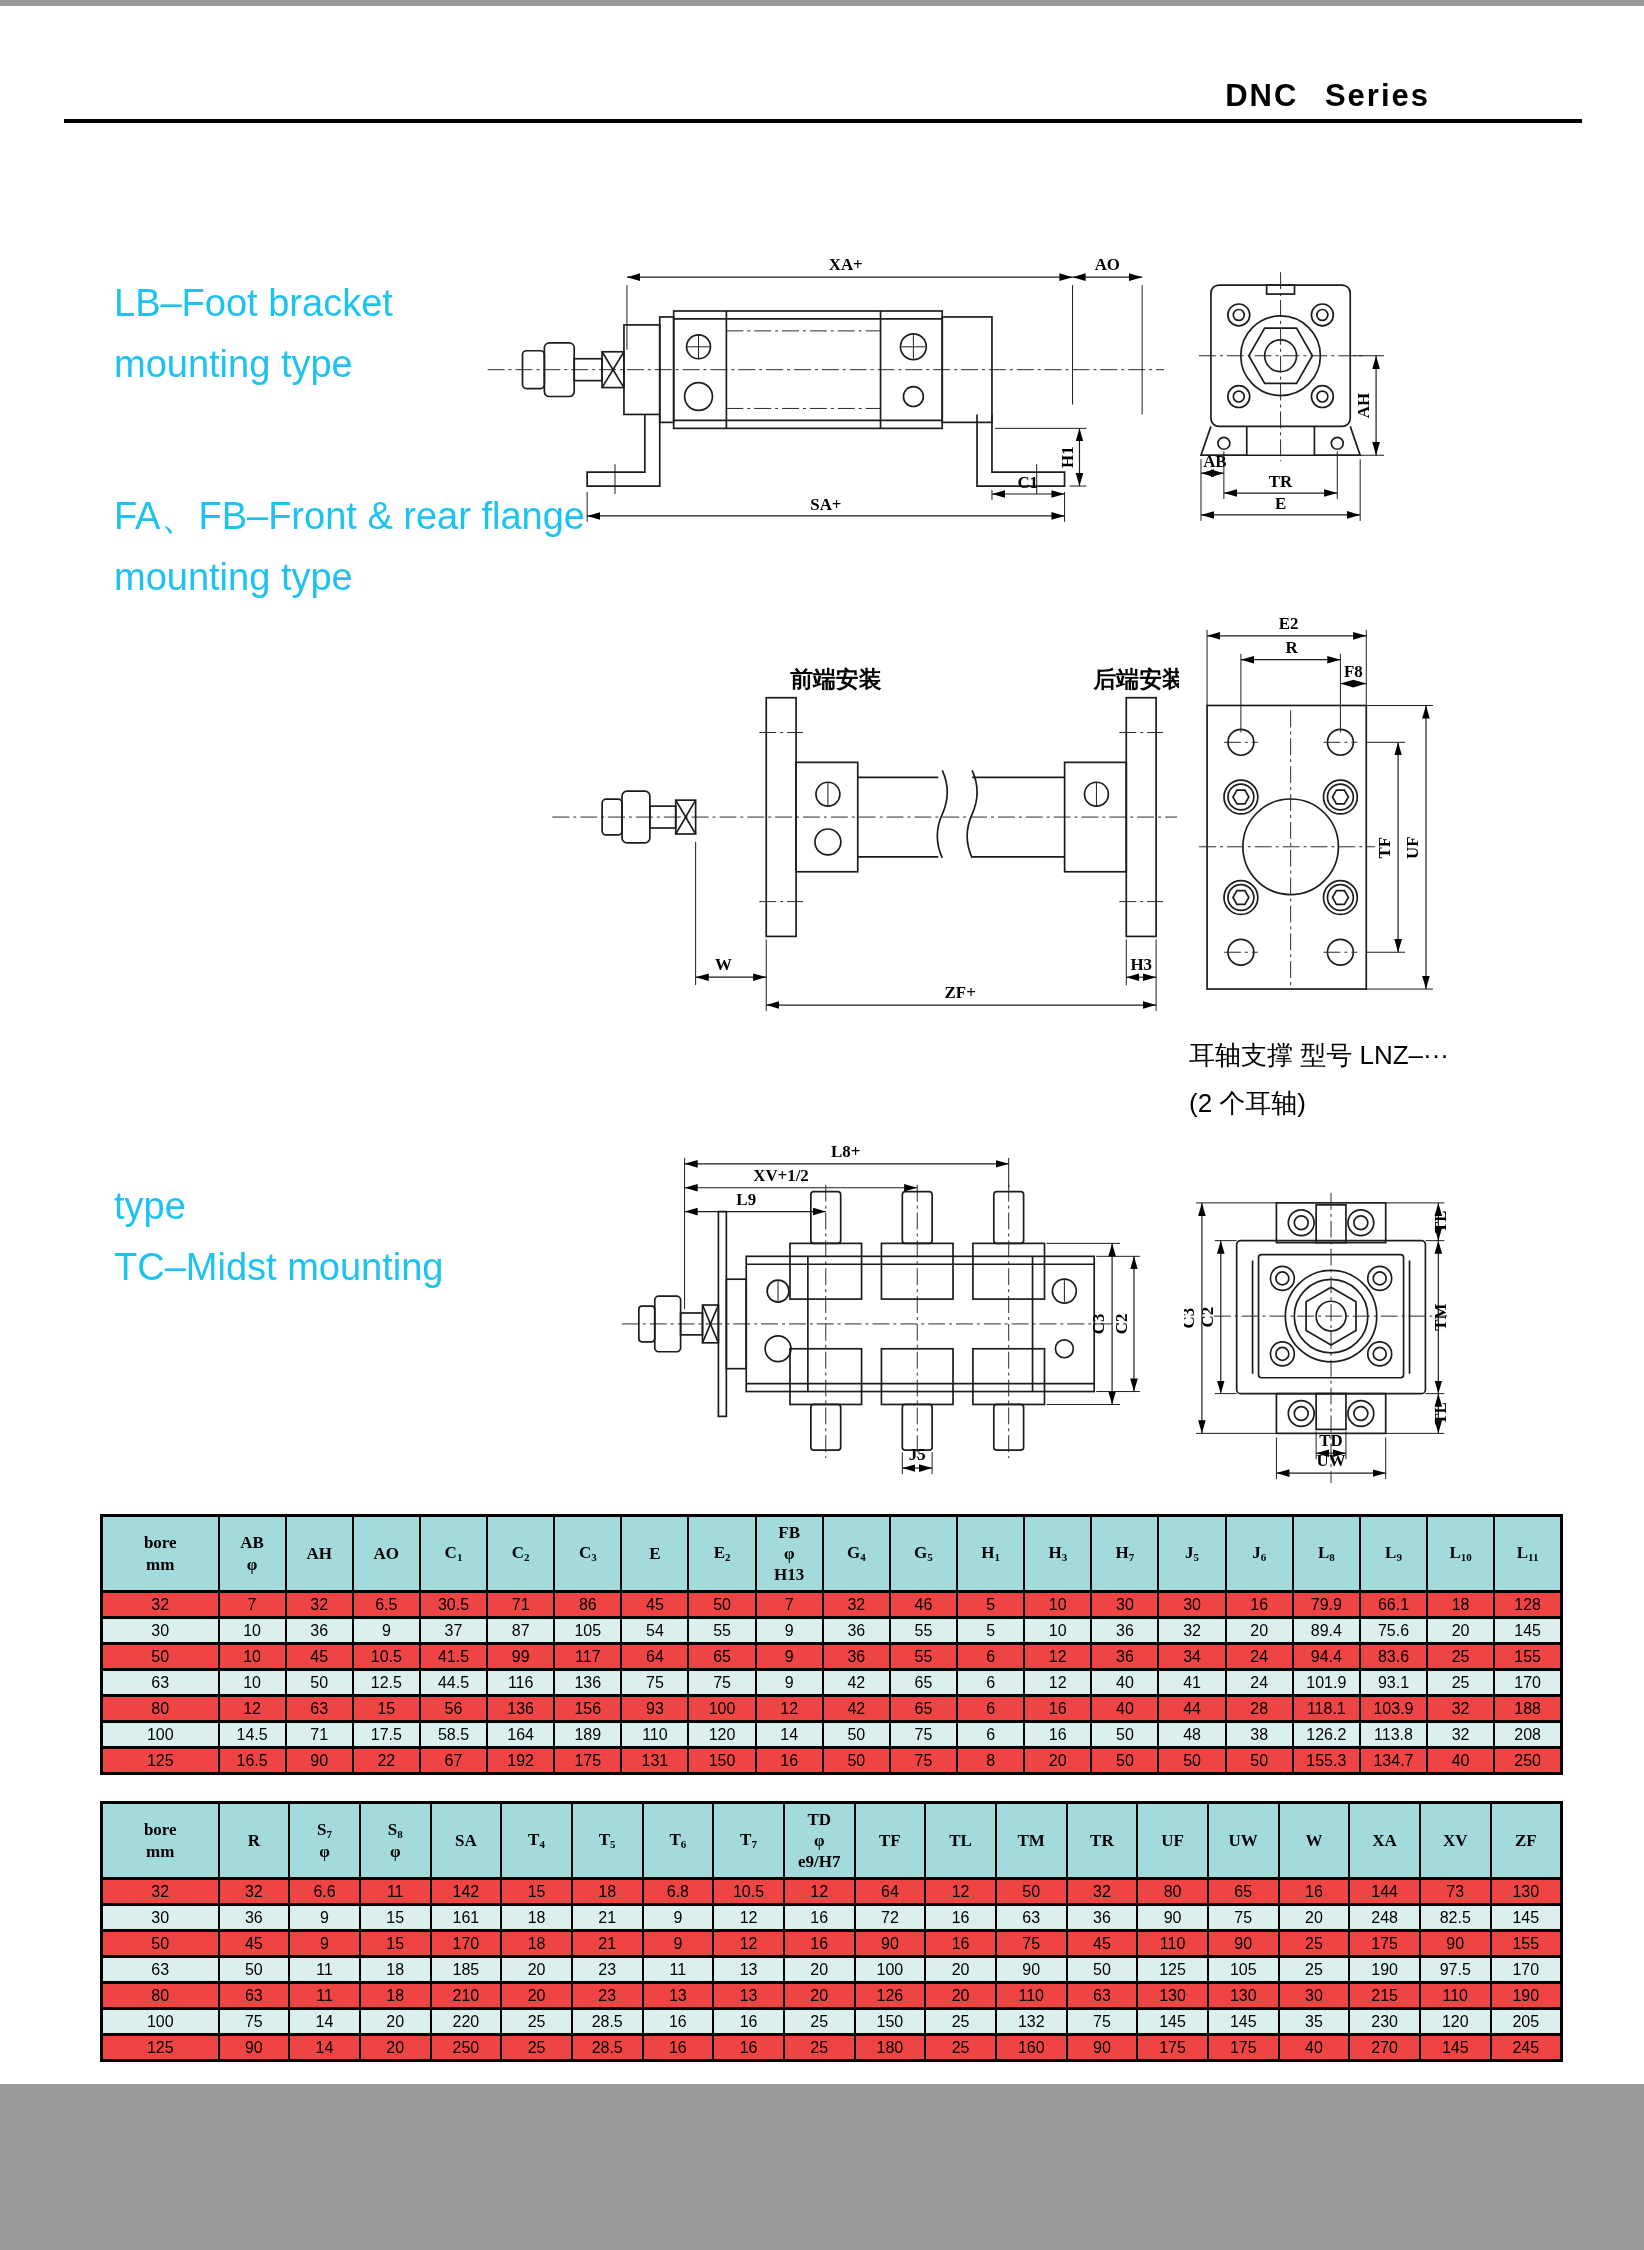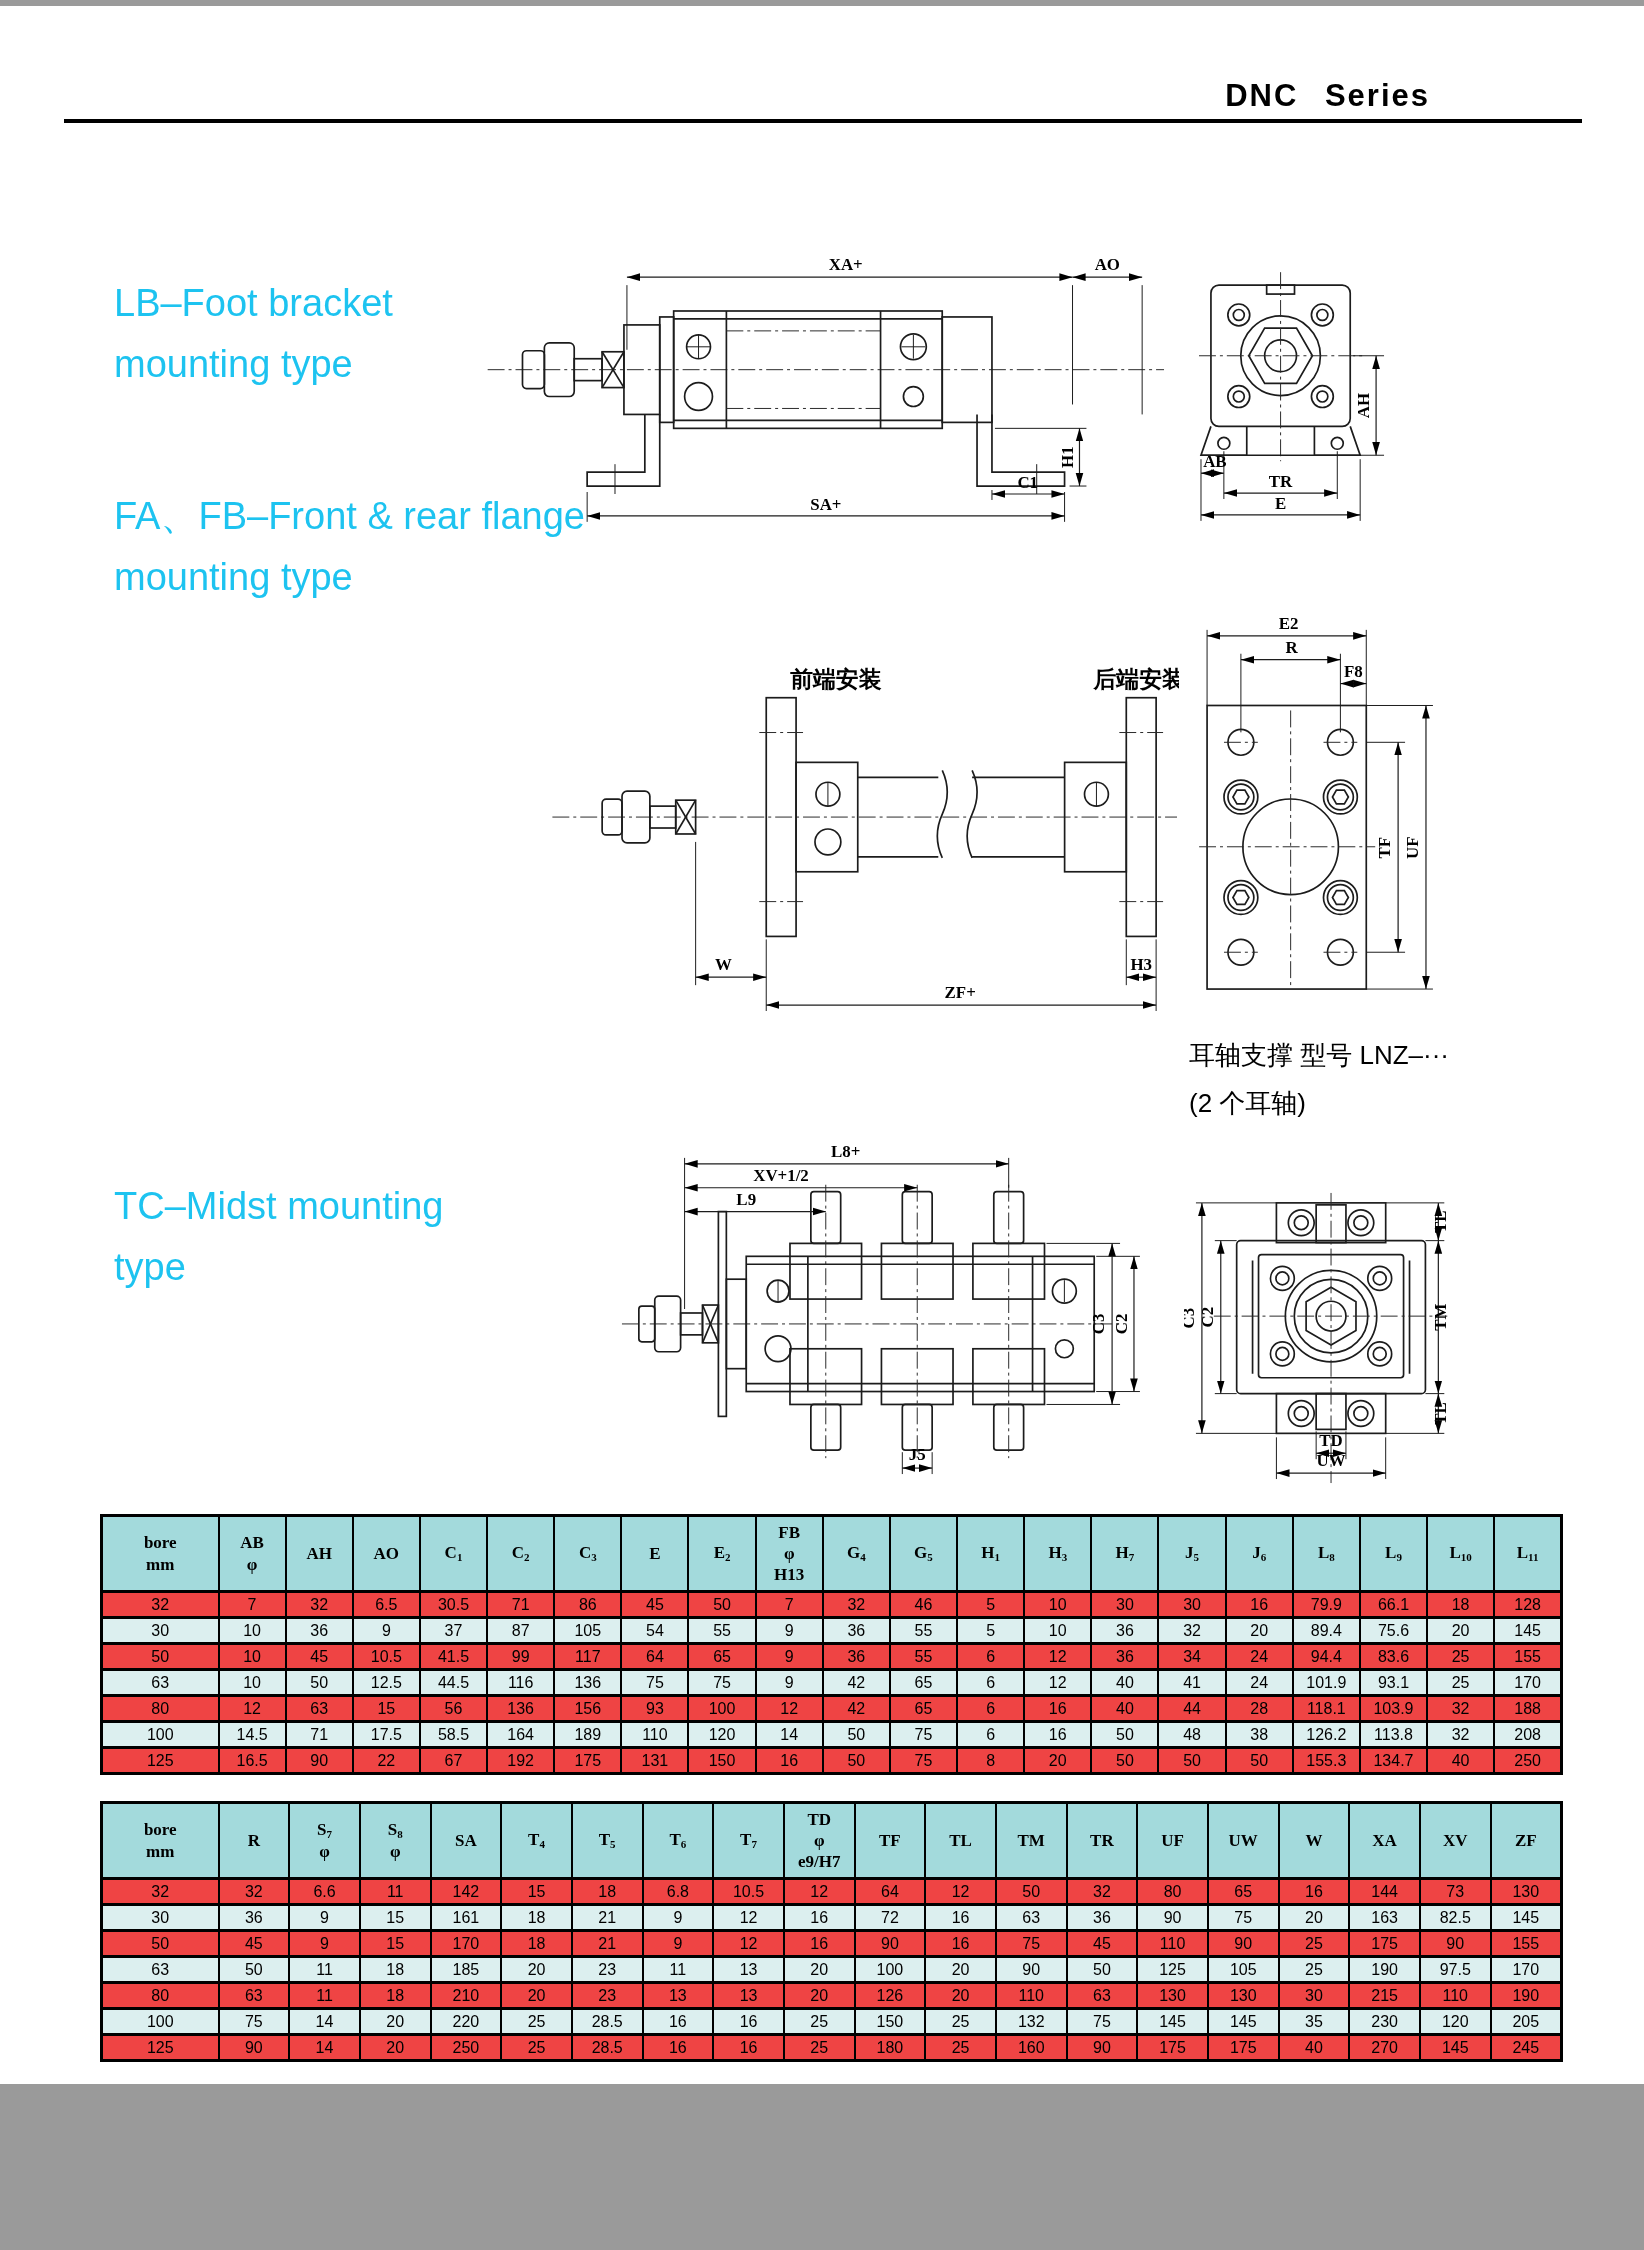--- a/index.html
+++ b/index.html
@@ -269,22 +269,22 @@
         <line class="ext" x1="173" y1="388" x2="240" y2="388"></line>
       <line class="dl" x1="233" y1="103" x2="233" y2="388" marker-start="url(#ar4)" marker-end="url(#ar4)"></line>
       <text class="dim" x="225" y="246" text-anchor="middle" transform="rotate(-90 225 246)">UF</text>
     </g>
   </svg>
 
   <div class="note" style="top:1025px">耳轴支撑  型号  LNZ–···</div>
   <div class="note" style="top:1073px">(2 个耳轴)</div>
 
   <div class="sec-label" style="top:1170px">
+    <div>type</div>
     <div>TC–Midst mounting</div>
-    <div>type</div>
   </div>
 
   <svg class="draw" style="left:428px;top:1134px" width="716" height="343" viewBox="0 0 720 345">
     <defs>
         <marker id="ar5" markerWidth="12" markerHeight="8" refX="11" refY="4" orient="auto-start-reverse">
           <path d="M0,0.8 L11,4 L0,7.2 Z" fill="#000"></path>
         </marker>
       </defs>
     <g>
       <line class="cl" x1="195" y1="185" x2="700" y2="185"></line>
@@ -757,21 +757,21 @@
           <td>9</td>
           <td>12</td>
           <td>16</td>
           <td>72</td>
           <td>16</td>
           <td>63</td>
           <td>36</td>
           <td>90</td>
           <td>75</td>
           <td>20</td>
-          <td>163</td>
+          <td>248</td>
           <td>82.5</td>
           <td>145</td>
         </tr>
         <tr>
           <td>50</td>
           <td>45</td>
           <td>9</td>
           <td>15</td>
           <td>170</td>
           <td>18</td>

